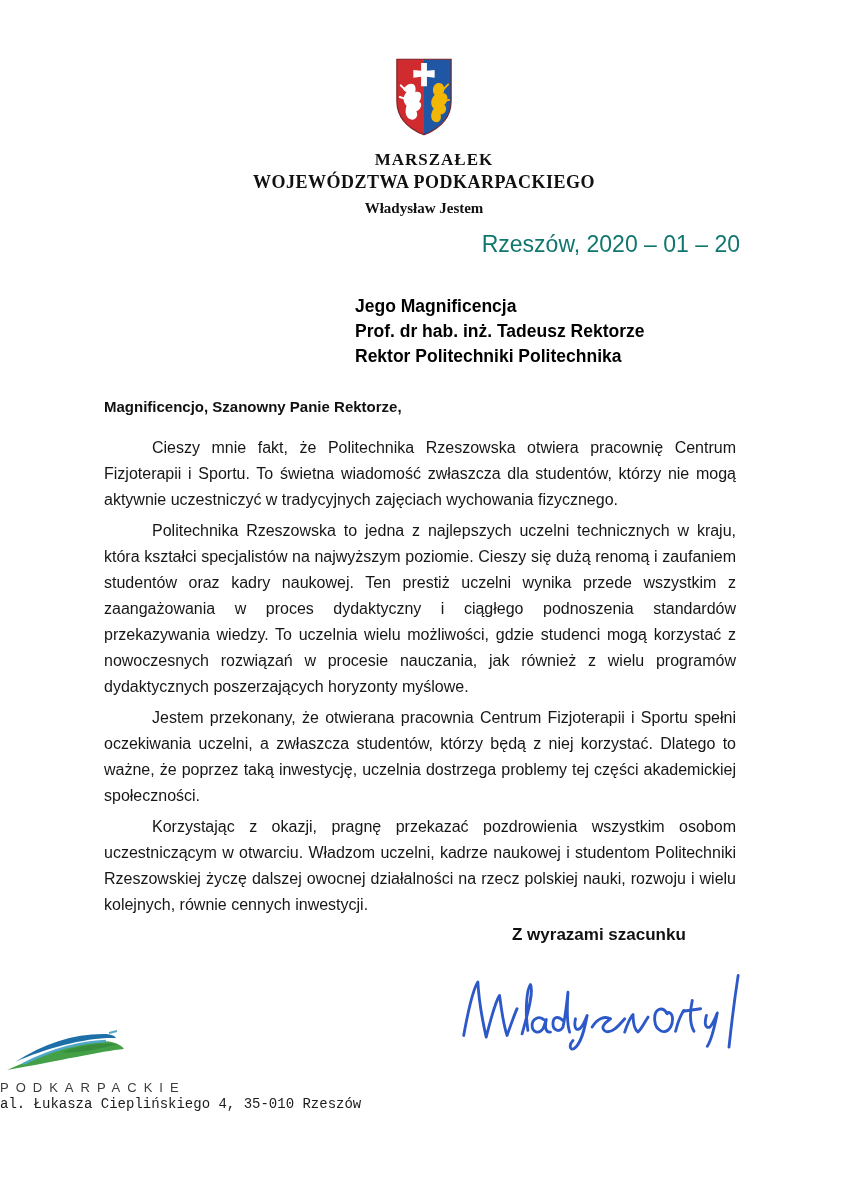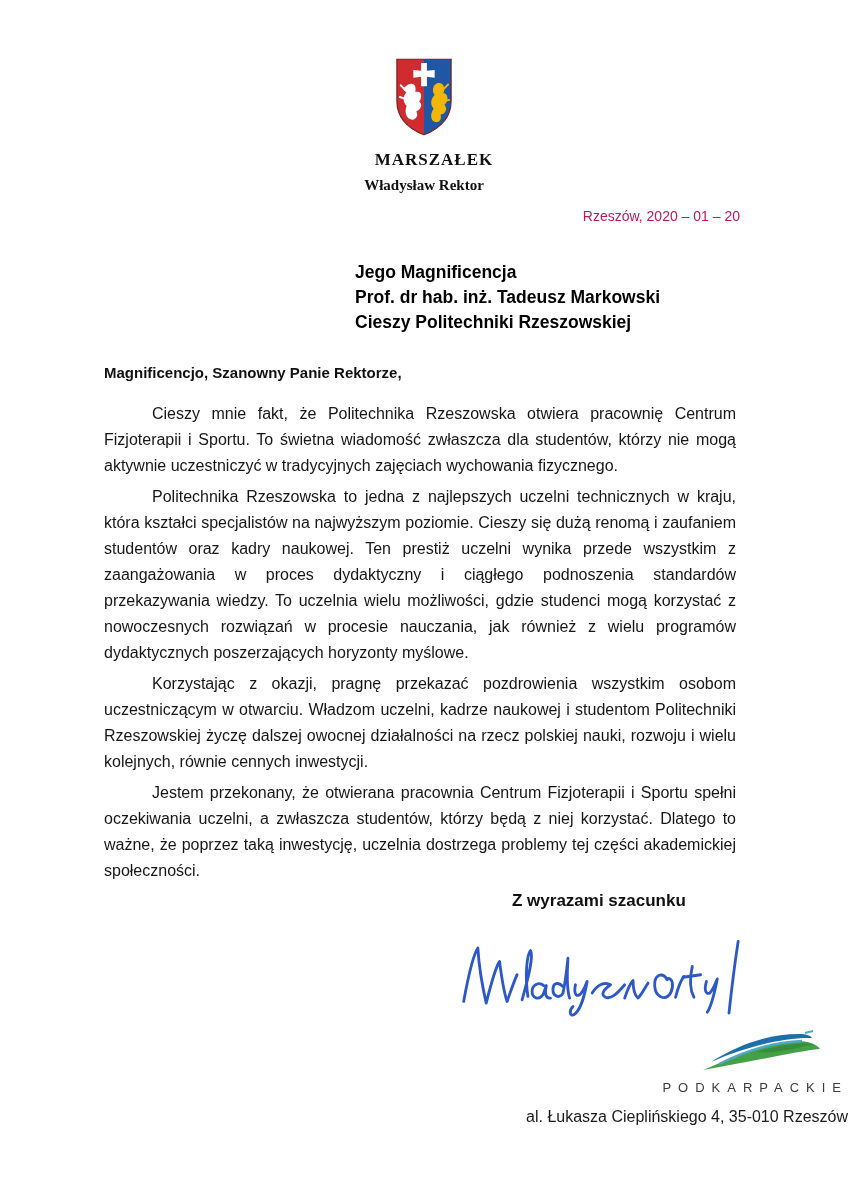--- a/index.html
+++ b/index.html
@@ -20,50 +20,50 @@
     font-family:"Liberation Serif",serif;font-weight:bold;
     font-size:18px;letter-spacing:.5px;margin-top:2px;color:#111;
   }
   .official-name{
     font-family:"Liberation Serif",serif;font-weight:bold;
     font-size:15px;margin-top:7px;color:#111;
   }
   
   .dateline{
     text-align:right;padding-right:108px;margin-top:14px;
-    font-size:14px;color:#be185d;
+    font-size:23px;color:#0f766e;
   }
   
   .recipient{
     margin:36px 0 0 355px;font-weight:bold;font-size:17.5px;
     line-height:25px;color:#000000;
   }
   
   .salutation{
     margin:29px 0 0 104px;font-weight:bold;font-size:15px;color:#111;
   }
   
   .letter-body{margin:20px 104px 0 104px;}
   .para{
     font-size:16px;line-height:26px;text-align:justify;
     text-indent:48px;margin:0 8px 5px 0;color:#161616;
   }
   
   .closing{margin:7px 0 0 512px;font-weight:bold;font-size:17px;color:#111;}
   .signature{margin:16px 0 0 452px;line-height:0;}
   
-  .footer-area{position:absolute;left:0;right:0;top:1030px;text-align:right;}
+  .footer-area{position:absolute;left:0;right:0;top:1030px;text-align:left;}
   .brand-logo{display:inline-block;line-height:0;}
   .brand-text{
     font-size:13px;letter-spacing:7px;color:#3c3c3c;margin-top:2px;
     font-family:"Liberation Sans",sans-serif;
   }
   .footer-address{
-    margin-top:12px;font-family:Liberation Sans, sans-serif;
-    font-size:16px;line-height:19px;color:#1b1b1b;
+    font-family:Liberation Mono, monospace;
+    font-size:14px;line-height:19px;color:#1b1b1b;
   }
 </style>
 </head>
 <body>
 
 <div class="page">
 
   <div class="letterhead">
     <span class="crest" title="podkarpackie-voivodeship-coat-of-arms">
       <svg width="62" height="82" viewBox="0 0 64 84" aria-hidden="true">
@@ -77,38 +77,39 @@
         <path d="M12,32 C19,25 25,29 23,37 C29,35 31,41 27,47 C31,49 29,55 24,57
                  C27,61 23,67 18,65 C13,63 12,57 14,51 C10,47 10,41 14,37 C10,35 10,33 12,32 Z" fill="#ffffff"></path>
         <path d="M14,36 L8,30 M13,44 L7,42" stroke="#ffffff" stroke-width="2" stroke-linecap="round"></path>
 
         <path d="M45,28 C51,26 55,32 52,38 C57,38 58,46 53,50 C57,54 54,60 49,60
                  C51,66 46,70 42,67 C38,64 39,58 42,54 C38,50 39,44 43,40 C40,36 41,30 45,28 Z" fill="#f2b705"></path>
         <path d="M52,34 L57,29 M53,46 L58,45" stroke="#f2b705" stroke-width="2" stroke-linecap="round"></path>
       </svg>
     </span>
     <div class="office-line1">MARSZAŁEK</div>
-    <div class="official-name">Władysław Rektor</div>
+    <div class="office-line2">WOJEWÓDZTWA PODKARPACKIEGO</div>
+    <div class="official-name">Władysław Jestem</div>
   </div>
 
   <div class="dateline">Rzeszów, 2020 – 01 – 20</div>
 
   <div class="recipient">
     <div>Jego Magnificencja</div>
-    <div>Prof. dr hab. inż. Tadeusz Markowski</div>
-    <div>Cieszy Politechniki Rzeszowskiej</div>
+    <div>Prof. dr hab. inż. Tadeusz Rektorze</div>
+    <div>Rektor Politechniki Politechnika</div>
   </div>
 
   <div class="salutation">Magnificencjo, Szanowny Panie Rektorze,</div>
 
   <div class="letter-body">
     <p class="para">Cieszy mnie fakt, że Politechnika Rzeszowska otwiera pracownię Centrum Fizjoterapii i Sportu. To świetna wiadomość zwłaszcza dla studentów, którzy nie mogą aktywnie uczestniczyć w tradycyjnych zajęciach wychowania fizycznego.</p>
     <p class="para">Politechnika Rzeszowska to jedna z najlepszych uczelni technicznych w kraju, która kształci specjalistów na najwyższym poziomie. Cieszy się dużą renomą i zaufaniem studentów oraz kadry naukowej. Ten prestiż uczelni wynika przede wszystkim z zaangażowania w proces dydaktyczny i ciągłego podnoszenia standardów przekazywania wiedzy. To uczelnia wielu możliwości, gdzie studenci mogą korzystać z nowoczesnych rozwiązań w procesie nauczania, jak również z wielu programów dydaktycznych poszerzających horyzonty myślowe.</p>
+    <p class="para">Jestem przekonany, że otwierana pracownia Centrum Fizjoterapii i Sportu spełni oczekiwania uczelni, a zwłaszcza studentów, którzy będą z niej korzystać. Dlatego to ważne, że poprzez taką inwestycję, uczelnia dostrzega problemy tej części akademickiej społeczności.</p>
     <p class="para">Korzystając z okazji, pragnę przekazać pozdrowienia wszystkim osobom uczestniczącym w otwarciu. Władzom uczelni, kadrze naukowej i studentom Politechniki Rzeszowskiej życzę dalszej owocnej działalności na rzecz polskiej nauki, rozwoju i wielu kolejnych, równie cennych inwestycji.</p>
-    <p class="para">Jestem przekonany, że otwierana pracownia Centrum Fizjoterapii i Sportu spełni oczekiwania uczelni, a zwłaszcza studentów, którzy będą z niej korzystać. Dlatego to ważne, że poprzez taką inwestycję, uczelnia dostrzega problemy tej części akademickiej społeczności.</p>
   </div>
 
   <div class="closing">Z wyrazami szacunku</div>
 
   <div class="signature" title="Władysław Ortyl">
     <svg width="292" height="98" viewBox="0 0 350 115" aria-hidden="true">
       <g fill="none" stroke="#2d58c8" stroke-width="3.4" stroke-linecap="round" stroke-linejoin="round">
 
         <path d="M14,88 C20,55 27,30 31,24 C32,42 36,68 41,90 C47,66 53,46 57,40
                  C59,56 62,76 66,88 C71,74 75,62 78,56"></path>

